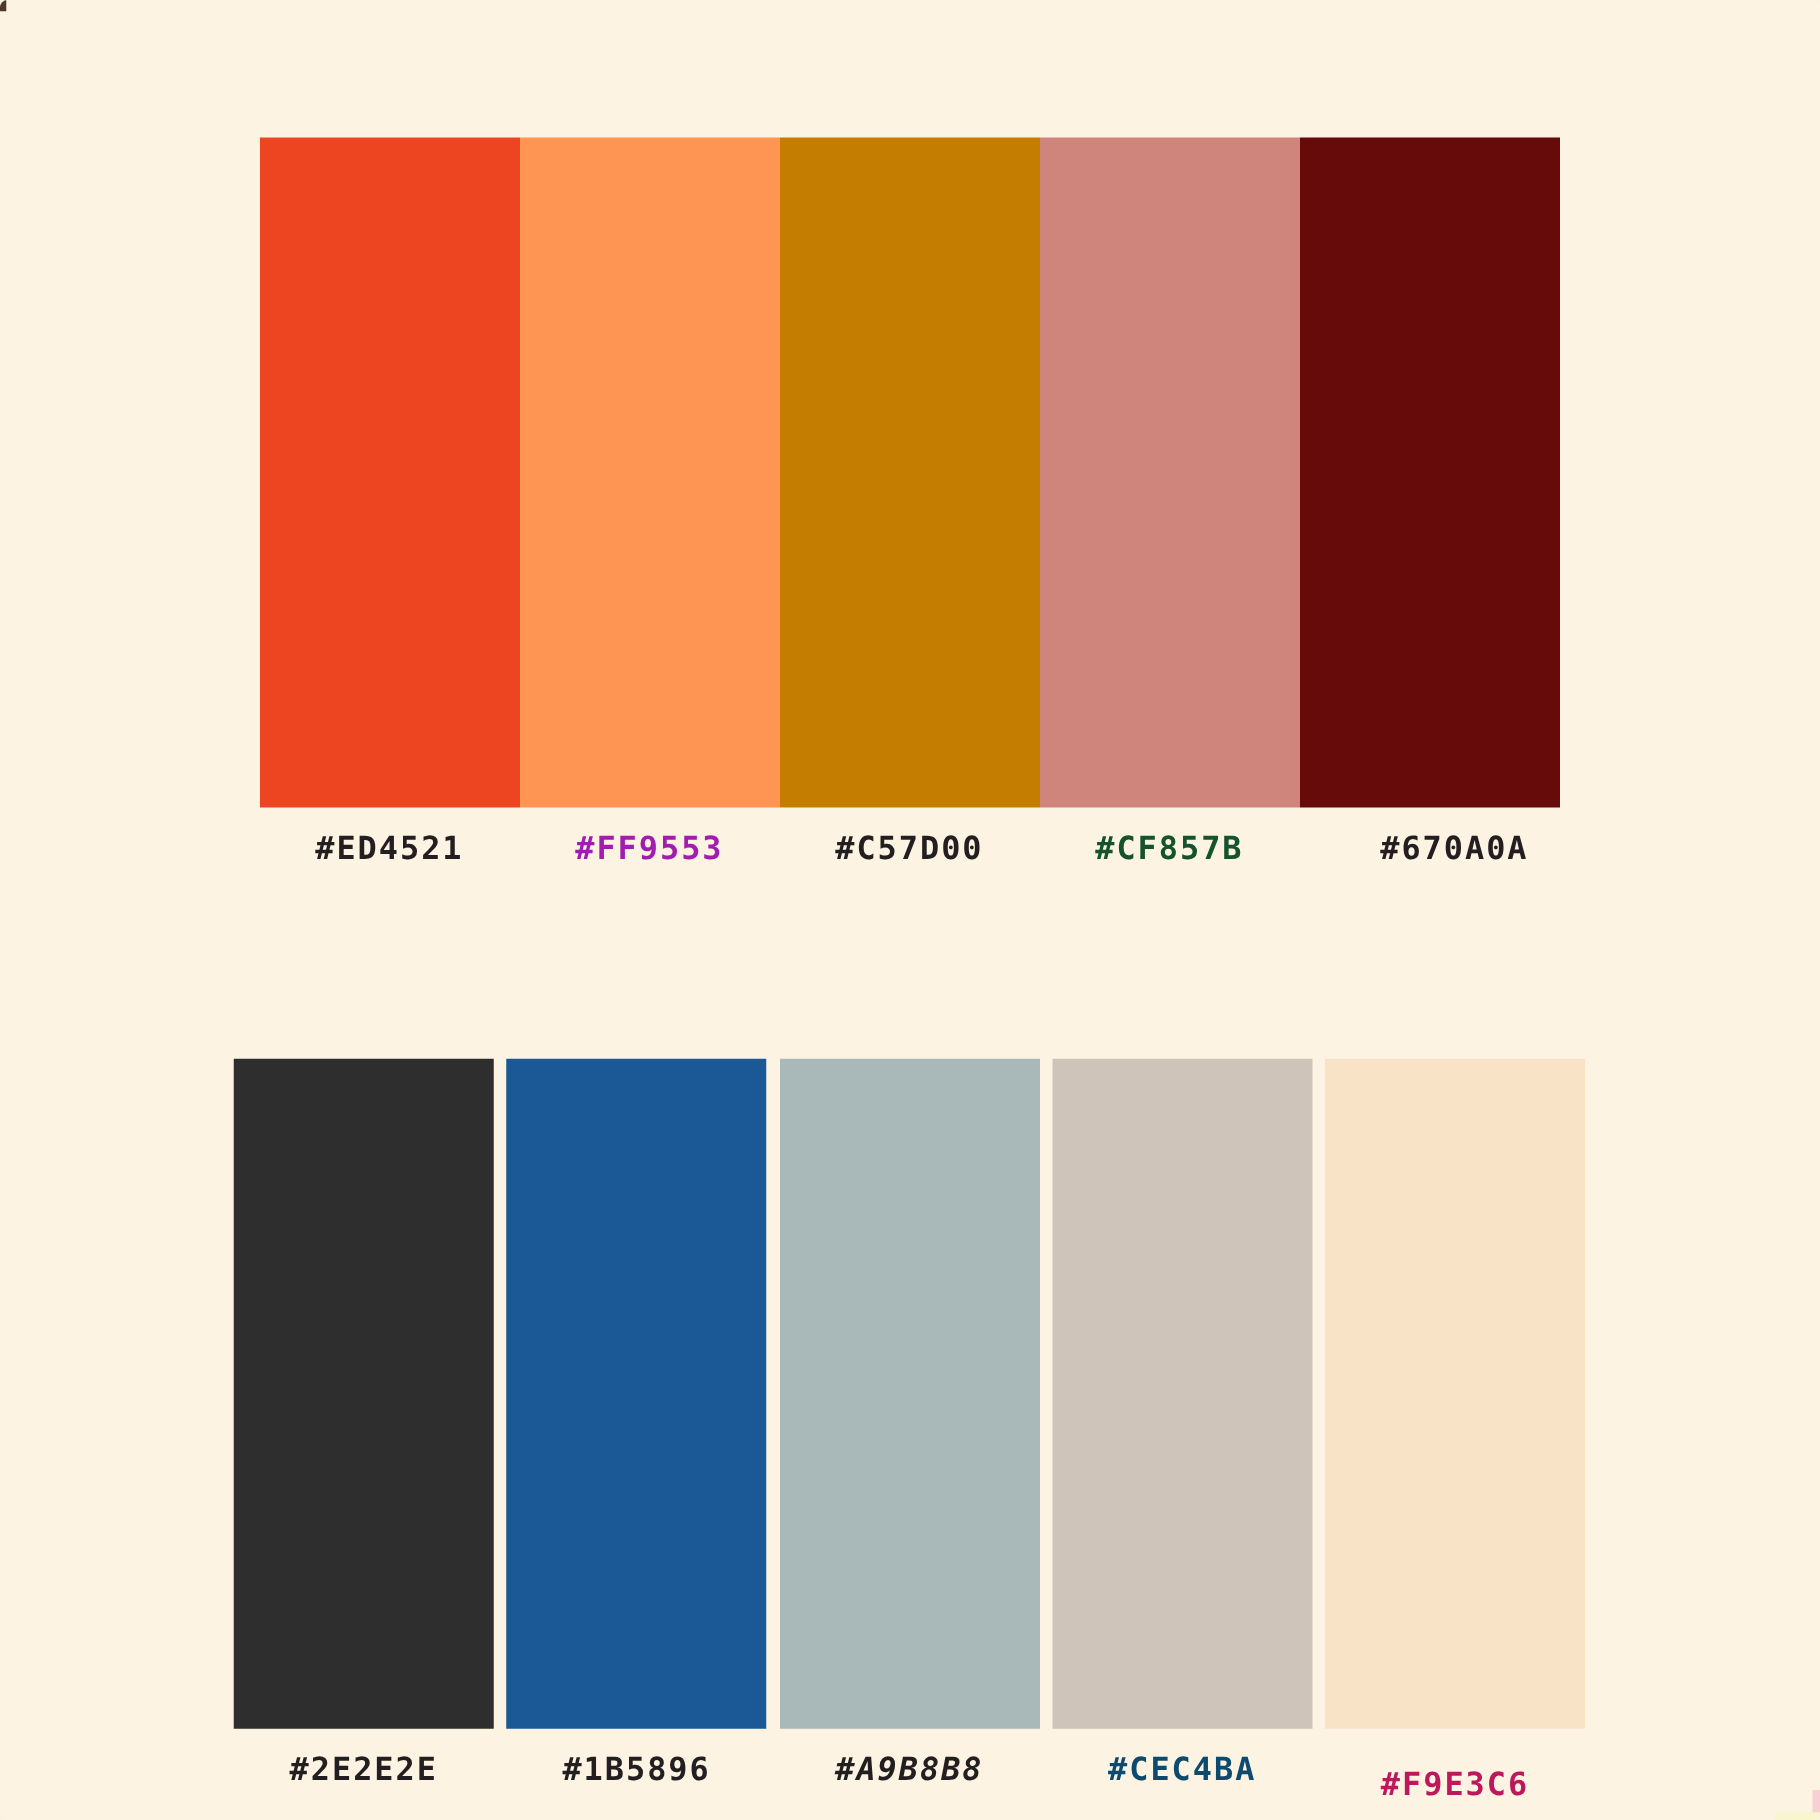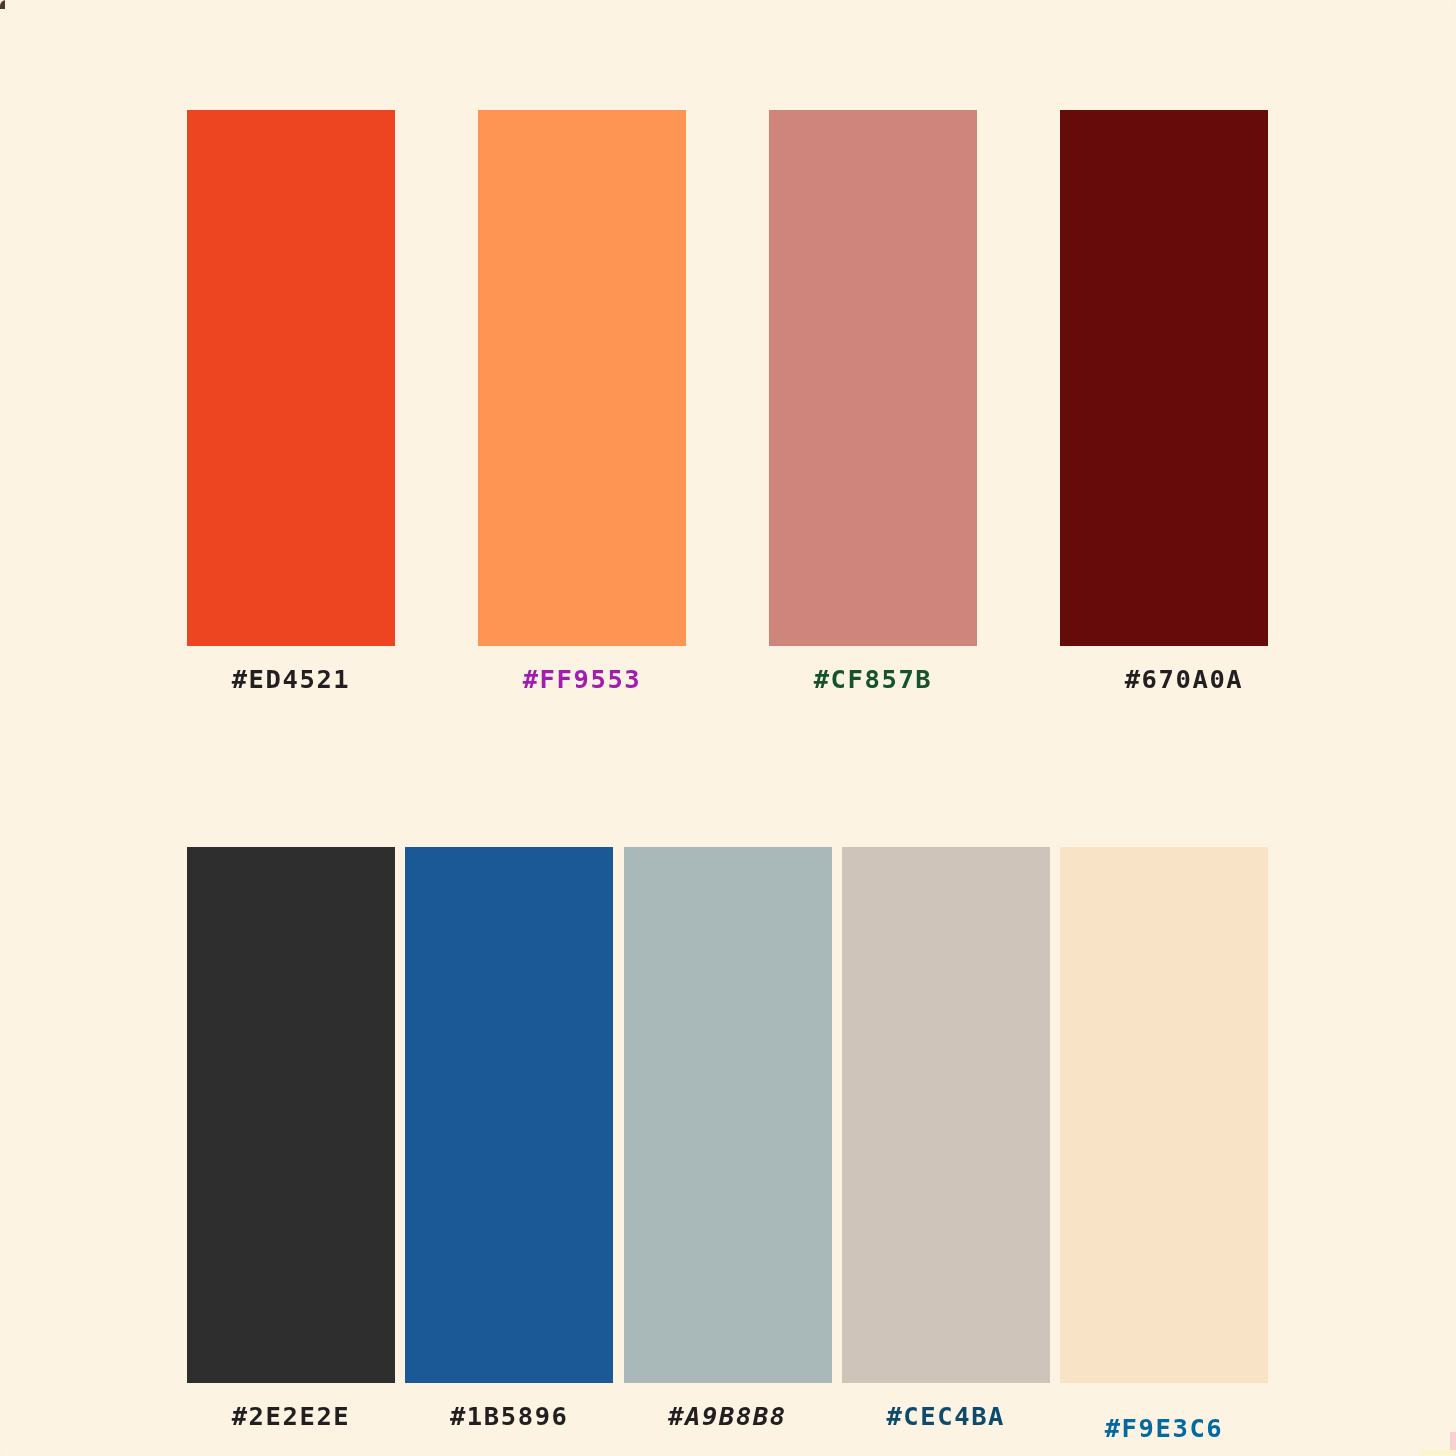--- a/index.html
+++ b/index.html
@@ -33,21 +33,21 @@
   }
 
   .palette-row {
     display: flex;
     flex-direction: row;
     align-items: flex-start;
     justify-content: space-between;
     width: 1081px;
   }
 
-  .palette-row.row-top { margin-bottom: 0; }
+  .palette-row.row-top { margin-bottom: 0; justify-content: center; }
 
   .row-spacer {
     height: 154px;
   }
 
   .swatch-cell {
     width: 208px;
     display: flex;
     flex-direction: column;
     align-items: center;
@@ -112,20 +112,24 @@
       <div class="swatch-cell">
         <div class="swatch-chip" style="background:#ED4521;"></div>
         <div class="swatch-label" style="color: rgb(35, 31, 32);">#ED4521</div>
       </div>
 
       <div class="swatch-cell">
         <div class="swatch-chip" style="background:#FF9553;"></div>
         <div class="swatch-label" style="color: #a21caf;">#FF9553</div>
       </div>
 
+      <div class="swatch-cell">
+        <div class="swatch-chip" style="background:#C57D00;"></div>
+        <div class="swatch-label" style="color: rgb(35, 31, 32);">#C57D00</div>
+      </div>
 
       <div class="swatch-cell">
         <div class="swatch-chip" style="background:#CF857B;"></div>
         <div class="swatch-label" style="color: #14532d;">#CF857B</div>
       </div>
 
       <div class="swatch-cell">
         <div class="swatch-chip" style="background:#670A0A;"></div>
         <div class="swatch-label" style="color: rgb(35, 31, 32); margin-left: 40px;">#670A0A</div>
       </div>
@@ -151,21 +155,21 @@
         <div class="swatch-label" style="color: rgb(35, 31, 32); font-style: italic;">#A9B8B8</div>
       </div>
 
       <div class="swatch-cell">
         <div class="swatch-chip" style="background:#CEC4BA;"></div>
         <div class="swatch-label" style="color: #0c4a6e;">#CEC4BA</div>
       </div>
 
       <div class="swatch-cell">
         <div class="swatch-chip" style="background:#F9E3C6;"></div>
-        <div class="swatch-label" style="color: #0369a1; margin-top: 33px;">#F9E3C6</div>
+        <div class="swatch-label" style="color: #be185d; margin-top: 33px;">#F9E3C6</div>
       </div>
 
     </div>
 
   </div>
 
   <div class="edge-artifact-topleft"></div>
   <div class="edge-artifact-right"></div>
   <div class="edge-artifact-bottom"></div>
 

